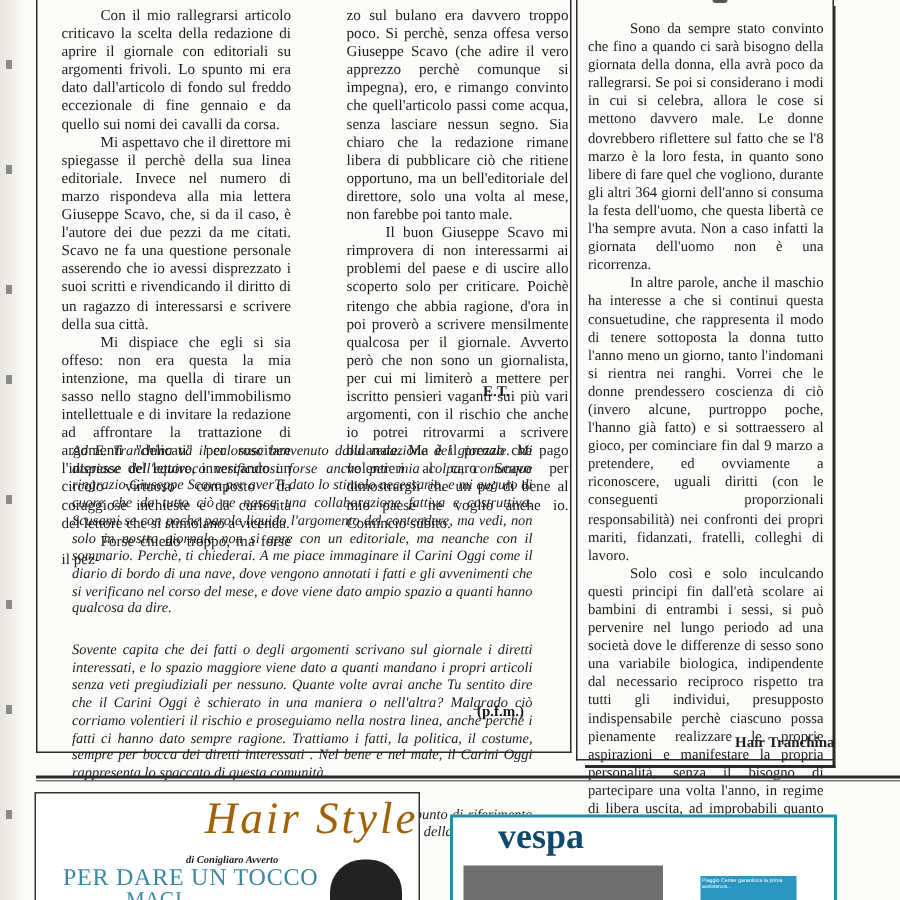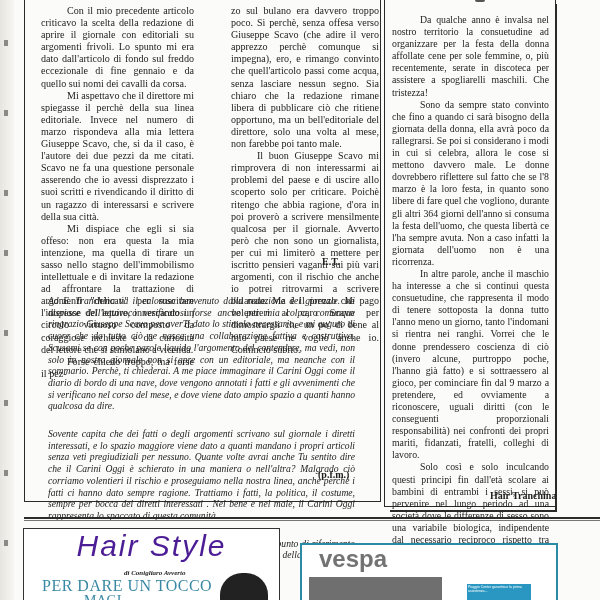--- a/index.html
+++ b/index.html
@@ -23,29 +23,29 @@
                border:1px solid #2a2a2a; border-top:none; background:#fbfbf9; }
   .shadow-r { position:absolute; left:555px; top:4px; width:2px; height:508px; background:#2a2a2a; }
   .shadow-b { position:absolute; left:390px; top:510px; width:167px; height:2px; background:#2a2a2a; }
   .col-c { left:392px; top:14px; width:157px; font-size:9.8px; line-height:12.1px; }
   .col-c p { text-indent:28px; }
   .sig-enzo { position:absolute; left:490px; top:490px; font-size:10px; font-weight:bold; }
   .topmark { position:absolute; left:475px; top:-3px; width:10px; height:5px; background:#555; border-radius:2px; }
   .rule { position:absolute; left:24px; top:517px; width:580px; height:2px; background:#2c2c2c; }
   .rule2 { position:absolute; left:24px; top:520px; width:580px; height:1px; background:#777; }
   .ad-hair { position:absolute; left:23px; top:528px; width:255px; height:80px; border:1px solid #333; background:#fff; }
-  .hair-title { position:absolute; left:0; width:255px; top:0; text-align:center; font-size:30px; font-style:italic;
-                color:#4c1d95; font-family:Liberation Sans, sans-serif; letter-spacing:2px; }
+  .hair-title { position:absolute; left:0; width:255px; top:0; text-align:right; font-size:30px; font-style:italic;
+                color:#a16207; font-family:Liberation Serif, serif; letter-spacing:2px; }
   .hair-sub { position:absolute; left:100px; top:40px; font-size:7px; font-weight:bold; font-style:italic; }
   .hair-slogan { position:absolute; left:18px; top:48px; font-size:16px; color:#3a88a4; letter-spacing:0.5px;text-align:right; }
   .hair-slogan2 { position:absolute; left:60px; top:64px; font-size:14px; color:#3a88a4; }
   .hair-photo { position:absolute; left:196px; top:44px; width:48px; height:40px; background:#222; border-radius:22px 22px 0 0; }
   .ad-vespa { position:absolute; left:300px; top:543px; width:254px; height:70px; border:2px solid #2a8ba6; background:#fff; }
-  .vespa-logo { position:absolute; left:17px; top:0px; font-size:24px; font-weight:bold; color:#737373;
-                font-family:Liberation Sans, sans-serif; }
+  .vespa-logo { position:absolute; left:30px; top:0px; font-size:24px; font-weight:bold; color:#0c4a6e;
+                font-family:Liberation Serif, serif; }
   .vespa-photo { position:absolute; left:7px; top:32px; width:133px; height:30px; background:#6f6f6f; }
   .vespa-note { position:absolute; left:165px; top:39px; width:62px; height:14px; background:#2a97c2; color:#fff;
                 font-size:3.5px; line-height:4px; font-family:"Liberation Sans", sans-serif; padding:1px; }
 </style>
 </head>
 <body>
 
 <div class="edge">
   <i style="top:40px"></i>
     <i style="top:110px"></i>
@@ -53,21 +53,21 @@
     <i style="top:250px"></i>
   <i style="top:330px"></i>
     <i style="top:400px"></i>
     <i style="top:470px"></i>
     <i style="top:540px"></i>
 </div>
 
 <div class="box-left"></div>
 
 <div class="col col-a">
-  <p>Con il mio precedente articolo criticavo la scelta della redazione di aprire il giornale con editoriali su argomenti frivoli. Lo spunto mi era dato dall'articolo di fondo sul freddo eccezionale di fine gennaio e da quello sui nomi dei cavalli da corsa.</p>
+  <p>Con il mio rallegrarsi articolo criticavo la scelta della redazione di aprire il giornale con editoriali su argomenti frivoli. Lo spunto mi era dato dall'articolo di fondo sul freddo eccezionale di fine gennaio e da quello sui nomi dei cavalli da corsa.</p>
   <p>Mi aspettavo che il direttore mi spiegasse il perchè della sua linea editoriale. Invece nel numero di marzo rispondeva alla mia lettera Giuseppe Scavo, che, si da il caso, è l'autore dei due pezzi da me citati. Scavo ne fa una questione personale asserendo che io avessi disprezzato i suoi scritti e rivendicando il diritto di un ragazzo di interessarsi e scrivere della sua città.</p>
   <p>Mi dispiace che egli si sia offeso: non era questa la mia intenzione, ma quella di tirare un sasso nello stagno dell'immobilismo intellettuale e di invitare la redazione ad affrontare la trattazione di argomenti "delicati" per suscitare l'interesse del lettore, innescando un circolo virtuoso composto da coraggiose inchieste e da curiosità del lettore che si stimolano a vicenda.</p>
   <p>Forse chiedo troppo, ma forse il pez-</p>
 </div>
 
 <div class="col col-b">
   <p style="text-indent:0">zo sul bulano era davvero troppo poco. Si perchè, senza offesa verso Giuseppe Scavo (che adire il vero apprezzo perchè comunque si impegna), ero, e rimango convinto che quell'articolo passi come acqua, senza lasciare nessun segno. Sia chiaro che la redazione rimane libera di pubblicare ciò che ritiene opportuno, ma un bell'editoriale del direttore, solo una volta al mese, non farebbe poi tanto male.</p>
   <p>Il buon Giuseppe Scavo mi rimprovera di non interessarmi ai problemi del paese e di uscire allo scoperto solo per criticare. Poichè ritengo che abbia ragione, d'ora in poi proverò a scrivere mensilmente qualcosa per il giornale. Avverto però che non sono un giornalista, per cui mi limiterò a mettere per iscritto pensieri vaganti sui più vari argomenti, con il rischio che anche io potrei ritrovarmi a scrivere bulanate. Ma è il prezzo che pago volentieri al caro Scavo per dimostrargli che un po' di bene al mio paese ne voglio anche io. Comincio subito.</p>
 </div>
 <div class="sig-et">E.T.</div>
@@ -78,21 +78,20 @@
   <p>Il mio augurio è quello che il giornale diventi sempre più punto di riferimento di tutti e che possa contribuire, nel suo piccolo, alla crescita della collettività.</p>
 </div>
 <div class="sig-pfm">(p.f.m.)</div>
 
 <div class="shadow-r"></div>
 <div class="shadow-b"></div>
 <div class="box-right"></div>
 <div class="topmark"></div>
 
 <div class="col col-c">
-  <p>Da qualche anno è invalsa nel nostro territorio la consuetudine ad organizzare per la festa della donna affollate cene per sole femmine, o, più recentemente, serate in discoteca per assistere a spogliarelli maschili. Che tristezza!</p>
   <p>Sono da sempre stato convinto che fino a quando ci sarà bisogno della giornata della donna, ella avrà poco da rallegrarsi. Se poi si considerano i modi in cui si celebra, allora le cose si mettono davvero male. Le donne dovrebbero riflettere sul fatto che se l'8 marzo è la loro festa, in quanto sono libere di fare quel che vogliono, durante gli altri 364 giorni dell'anno si consuma la festa dell'uomo, che questa libertà ce l'ha sempre avuta. Non a caso infatti la giornata dell'uomo non è una ricorrenza.</p>
   <p>In altre parole, anche il maschio ha interesse a che si continui questa consuetudine, che rappresenta il modo di tenere sottoposta la donna tutto l'anno meno un giorno, tanto l'indomani si rientra nei ranghi. Vorrei che le donne prendessero coscienza di ciò (invero alcune, purtroppo poche, l'hanno già fatto) e si sottraessero al gioco, per cominciare fin dal 9 marzo a pretendere, ed ovviamente a riconoscere, uguali diritti (con le conseguenti proporzionali responsabilità) nei confronti dei propri mariti, fidanzati, fratelli, colleghi di lavoro.</p>
   <p>Solo così e solo inculcando questi principi fin dall'età scolare ai bambini di entrambi i sessi, si può pervenire nel lungo periodo ad una società dove le differenze di sesso sono una variabile biologica, indipendente dal necessario reciproco rispetto tra tutti gli individui, presupposto indispensabile perchè ciascuno possa pienamente realizzare le proprie aspirazioni e manifestare la propria personalità, senza il bisogno di partecipare una volta l'anno, in regime di libera uscita, ad improbabili quanto squallidi spogliarelli.</p>
 </div>
 <div class="sig-enzo">Hair Tranchina</div>
 
 <div class="rule"></div>
 <div class="rule2"></div>
 
 <div class="ad-hair">

